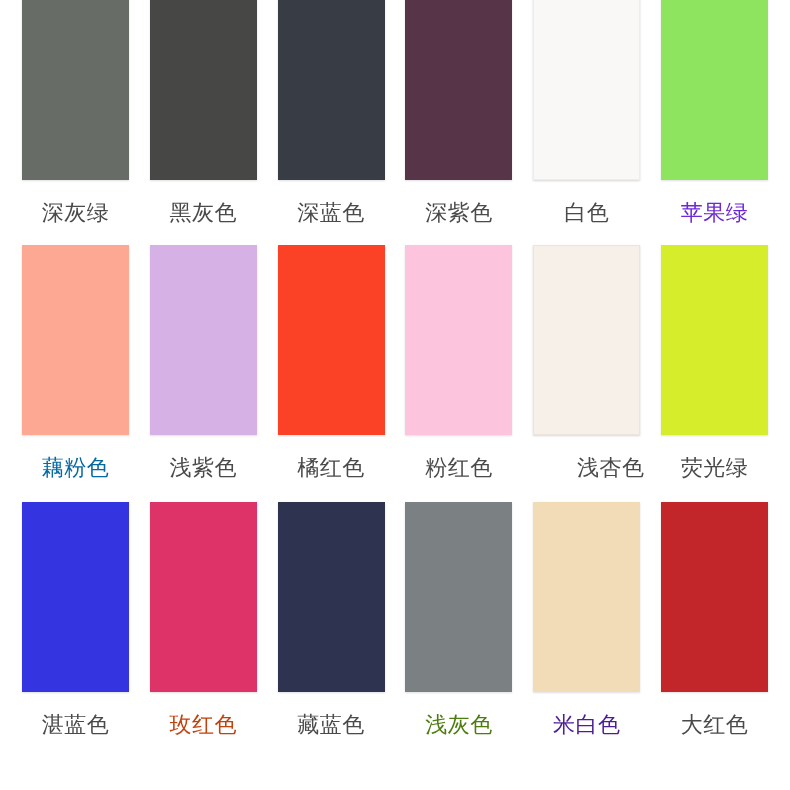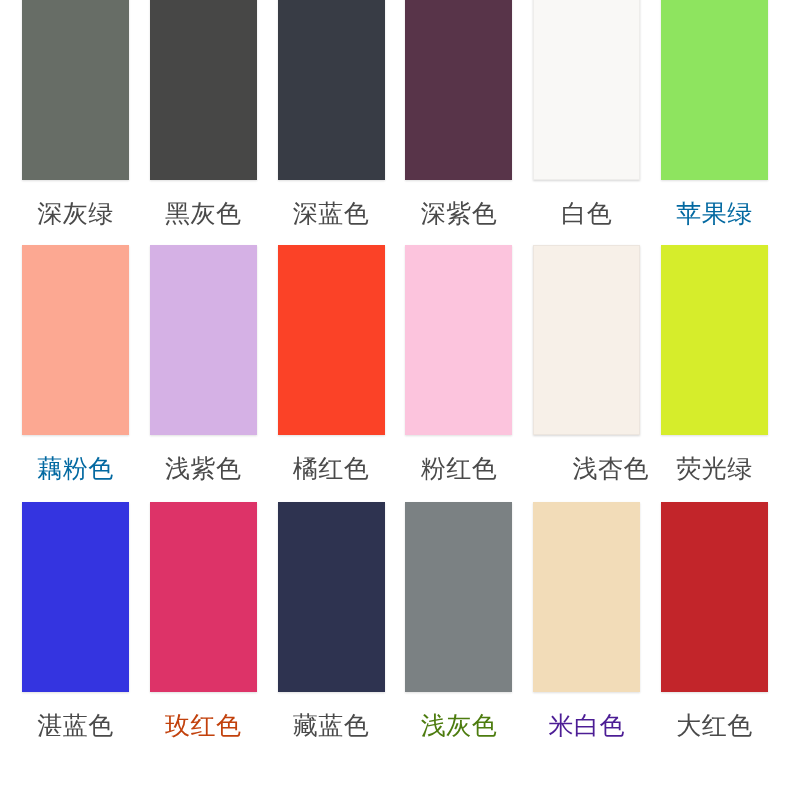--- a/index.html
+++ b/index.html
@@ -58,21 +58,21 @@
   }
 
   
   .swatch-chip.is-light {
     box-shadow: 0 1px 2px rgba(0, 0, 0, 0.16),
                 inset 0 0 0 1px rgba(0, 0, 0, 0.045);
   }
 
   .swatch-label {
     margin-top: 22px;
-    font-size: 25px;
+    font-size: 22px;
     line-height: 22px;
     color: #4a4a4a;
     letter-spacing: 0.5px;
     white-space: nowrap;
     text-align: center;
   }
 </style>
 </head>
 <body style="background: rgb(255, 255, 255);">
 
@@ -94,21 +94,21 @@
     <div class="swatch-cell">
       <div class="swatch-chip" style="background: rgb(88, 52, 73);"></div>
       <div class="swatch-label" style="color: rgb(74, 74, 74);">深紫色</div>
     </div>
     <div class="swatch-cell">
       <div class="swatch-chip is-light" style="background: rgb(249, 248, 246);"></div>
       <div class="swatch-label" style="color: rgb(74, 74, 74);">白色</div>
     </div>
     <div class="swatch-cell">
       <div class="swatch-chip" style="background: rgb(142, 228, 95);"></div>
-      <div class="swatch-label" style="color: #0369a1;">苹果绿</div>
+      <div class="swatch-label" style="color: #6d28d9;">苹果绿</div>
     </div>
   </div>
 
   <div class="swatch-row row-2">
     <div class="swatch-cell">
       <div class="swatch-chip" style="background: rgb(252, 168, 146);"></div>
       <div class="swatch-label" style="color: #0369a1;">藕粉色</div>
     </div>
     <div class="swatch-cell">
       <div class="swatch-chip" style="background: rgb(213, 177, 229);"></div>

